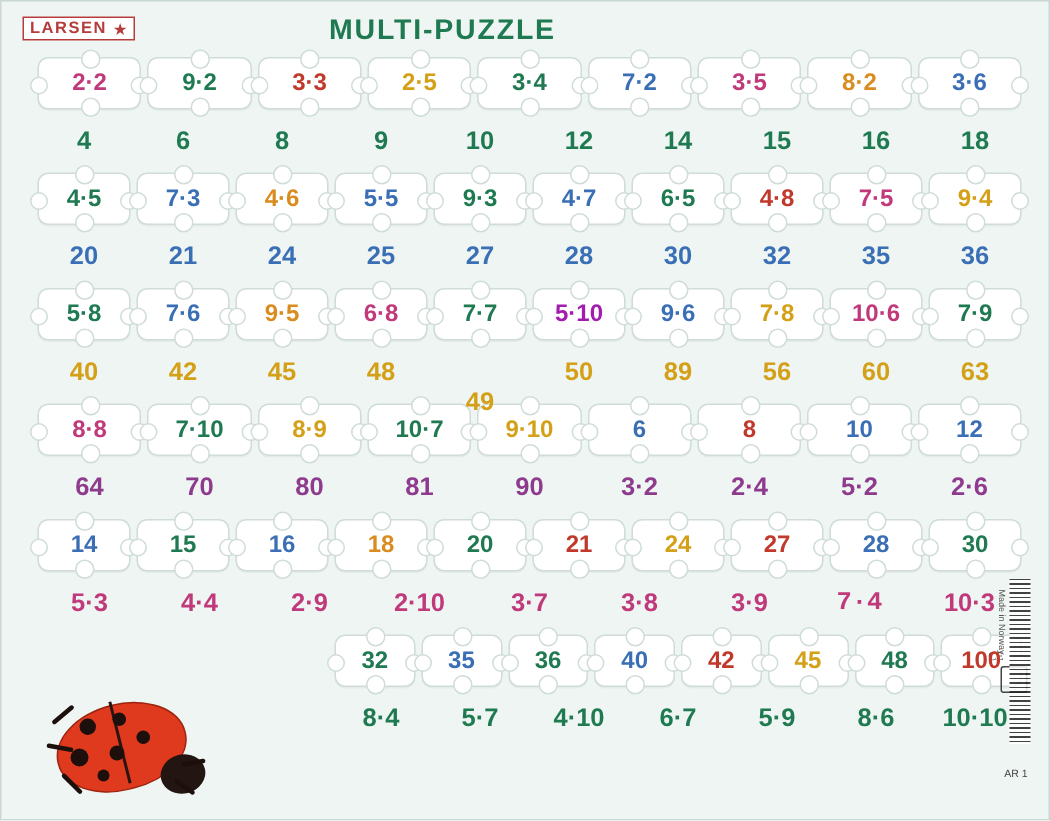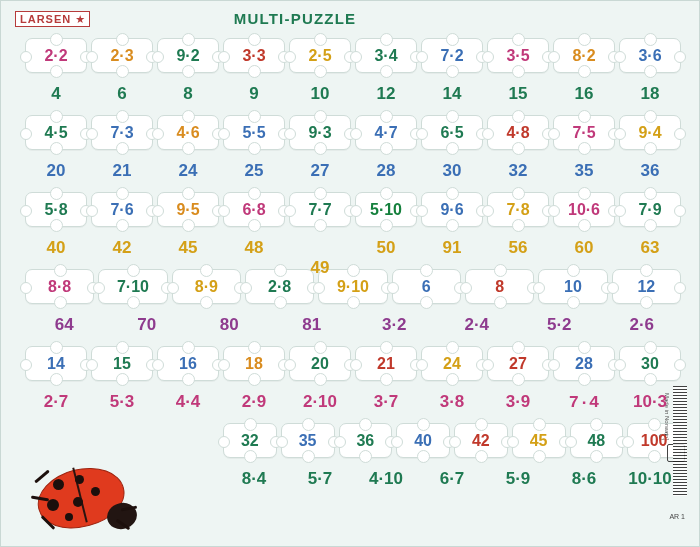--- a/index.html
+++ b/index.html
@@ -30,21 +30,21 @@
     background:#fff;
   }
   .logo .txt{
     font-family:"Liberation Sans", sans-serif;
     font-weight:bold;font-size:11px;letter-spacing:1px;color:#b63b3b;
   }
   .logo .star{color:#b63b3b;font-size:11px;line-height:11px;}
   .title{
     position:absolute;top:9px;left:0;width:588px;text-align:center;
     font-family:"Liberation Sans", sans-serif;
-    font-weight:bold;font-size:15px;letter-spacing:1.2px;color:#1f7a52;
+    font-weight:bold;font-size:19px;letter-spacing:1.2px;color:#1f7a52;
   }
   .grid-wrap{
     position:absolute;left:22px;top:34px;width:660px;
   }
   .row{
     display:flex;
     width:660px;
     height:41px;
     align-items:center;
   }
@@ -157,281 +157,273 @@
   <div class="grid-wrap" id="grid">
       <div class="row piece-row">
         <div class="cell" style="color: rgb(192, 57, 122);">
           <div class="piece"></div>
           <div class="knob-t"></div>
           <div class="knob-b"></div>
           <div class="knob-l"></div>
           <div class="knob-r"></div>
           <span class="label">2·2</span>
         </div>
+        <div class="cell" style="color: rgb(31, 122, 82);">
+          <div class="piece"></div>
+          <div class="knob-t"></div>
+          <div class="knob-b"></div>
+          <div class="knob-l"></div>
+          <div class="knob-r"></div>
+          <span class="label">9·2</span>
+        </div>
+        <div class="cell" style="color: rgb(192, 57, 43);">
+          <div class="piece"></div>
+          <div class="knob-t"></div>
+          <div class="knob-b"></div>
+          <div class="knob-l"></div>
+          <div class="knob-r"></div>
+          <span class="label">3·3</span>
+        </div>
+        <div class="cell" style="color: rgb(212, 160, 23);">
+          <div class="piece"></div>
+          <div class="knob-t"></div>
+          <div class="knob-b"></div>
+          <div class="knob-l"></div>
+          <div class="knob-r"></div>
+          <span class="label">2·5</span>
+        </div>
+        <div class="cell" style="color: rgb(31, 122, 82);">
+          <div class="piece"></div>
+          <div class="knob-t"></div>
+          <div class="knob-b"></div>
+          <div class="knob-l"></div>
+          <div class="knob-r"></div>
+          <span class="label">3·4</span>
+        </div>
+        <div class="cell" style="color: rgb(59, 111, 181);">
+          <div class="piece"></div>
+          <div class="knob-t"></div>
+          <div class="knob-b"></div>
+          <div class="knob-l"></div>
+          <div class="knob-r"></div>
+          <span class="label">7·2</span>
+        </div>
+        <div class="cell" style="color: rgb(192, 57, 122);">
+          <div class="piece"></div>
+          <div class="knob-t"></div>
+          <div class="knob-b"></div>
+          <div class="knob-l"></div>
+          <div class="knob-r"></div>
+          <span class="label">3·5</span>
+        </div>
         <div class="cell" style="color: rgb(217, 140, 31);">
           <div class="piece"></div>
           <div class="knob-t"></div>
           <div class="knob-b"></div>
           <div class="knob-l"></div>
           <div class="knob-r"></div>
-          <span class="label">2·3</span>
-        </div>
-        <div class="cell" style="color: rgb(31, 122, 82);">
-          <div class="piece"></div>
-          <div class="knob-t"></div>
-          <div class="knob-b"></div>
-          <div class="knob-l"></div>
-          <div class="knob-r"></div>
-          <span class="label">9·2</span>
+          <span class="label">8·2</span>
+        </div>
+        <div class="cell" style="color: rgb(59, 111, 181);">
+          <div class="piece"></div>
+          <div class="knob-t"></div>
+          <div class="knob-b"></div>
+          <div class="knob-l"></div>
+          <div class="knob-r"></div>
+          <span class="label">3·6</span>
+        </div>
+      </div>
+      <div class="row plain-row">
+        <div class="cell" style="color: rgb(31, 122, 82);">
+          <span class="label">4</span>
+        </div>
+        <div class="cell" style="color: rgb(31, 122, 82);">
+          <span class="label">6</span>
+        </div>
+        <div class="cell" style="color: rgb(31, 122, 82);">
+          <span class="label">8</span>
+        </div>
+        <div class="cell" style="color: rgb(31, 122, 82);">
+          <span class="label">9</span>
+        </div>
+        <div class="cell" style="color: rgb(31, 122, 82);">
+          <span class="label">10</span>
+        </div>
+        <div class="cell" style="color: rgb(31, 122, 82);">
+          <span class="label">12</span>
+        </div>
+        <div class="cell" style="color: rgb(31, 122, 82);">
+          <span class="label">14</span>
+        </div>
+        <div class="cell" style="color: rgb(31, 122, 82);">
+          <span class="label">15</span>
+        </div>
+        <div class="cell" style="color: rgb(31, 122, 82);">
+          <span class="label">16</span>
+        </div>
+        <div class="cell" style="color: rgb(31, 122, 82);">
+          <span class="label">18</span>
+        </div>
+      </div>
+      <div class="row piece-row">
+        <div class="cell" style="color: rgb(31, 122, 82);">
+          <div class="piece"></div>
+          <div class="knob-t"></div>
+          <div class="knob-b"></div>
+          <div class="knob-l"></div>
+          <div class="knob-r"></div>
+          <span class="label">4·5</span>
+        </div>
+        <div class="cell" style="color: rgb(59, 111, 181);">
+          <div class="piece"></div>
+          <div class="knob-t"></div>
+          <div class="knob-b"></div>
+          <div class="knob-l"></div>
+          <div class="knob-r"></div>
+          <span class="label">7·3</span>
+        </div>
+        <div class="cell" style="color: rgb(217, 140, 31);">
+          <div class="piece"></div>
+          <div class="knob-t"></div>
+          <div class="knob-b"></div>
+          <div class="knob-l"></div>
+          <div class="knob-r"></div>
+          <span class="label">4·6</span>
+        </div>
+        <div class="cell" style="color: rgb(59, 111, 181);">
+          <div class="piece"></div>
+          <div class="knob-t"></div>
+          <div class="knob-b"></div>
+          <div class="knob-l"></div>
+          <div class="knob-r"></div>
+          <span class="label">5·5</span>
+        </div>
+        <div class="cell" style="color: rgb(31, 122, 82);">
+          <div class="piece"></div>
+          <div class="knob-t"></div>
+          <div class="knob-b"></div>
+          <div class="knob-l"></div>
+          <div class="knob-r"></div>
+          <span class="label">9·3</span>
+        </div>
+        <div class="cell" style="color: rgb(59, 111, 181);">
+          <div class="piece"></div>
+          <div class="knob-t"></div>
+          <div class="knob-b"></div>
+          <div class="knob-l"></div>
+          <div class="knob-r"></div>
+          <span class="label">4·7</span>
+        </div>
+        <div class="cell" style="color: rgb(31, 122, 82);">
+          <div class="piece"></div>
+          <div class="knob-t"></div>
+          <div class="knob-b"></div>
+          <div class="knob-l"></div>
+          <div class="knob-r"></div>
+          <span class="label">6·5</span>
         </div>
         <div class="cell" style="color: rgb(192, 57, 43);">
           <div class="piece"></div>
           <div class="knob-t"></div>
           <div class="knob-b"></div>
           <div class="knob-l"></div>
           <div class="knob-r"></div>
-          <span class="label">3·3</span>
-        </div>
-        <div class="cell" style="color: rgb(212, 160, 23);">
-          <div class="piece"></div>
-          <div class="knob-t"></div>
-          <div class="knob-b"></div>
-          <div class="knob-l"></div>
-          <div class="knob-r"></div>
-          <span class="label">2·5</span>
-        </div>
-        <div class="cell" style="color: rgb(31, 122, 82);">
-          <div class="piece"></div>
-          <div class="knob-t"></div>
-          <div class="knob-b"></div>
-          <div class="knob-l"></div>
-          <div class="knob-r"></div>
-          <span class="label">3·4</span>
-        </div>
-        <div class="cell" style="color: rgb(59, 111, 181);">
-          <div class="piece"></div>
-          <div class="knob-t"></div>
-          <div class="knob-b"></div>
-          <div class="knob-l"></div>
-          <div class="knob-r"></div>
-          <span class="label">7·2</span>
-        </div>
-        <div class="cell" style="color: rgb(192, 57, 122);">
-          <div class="piece"></div>
-          <div class="knob-t"></div>
-          <div class="knob-b"></div>
-          <div class="knob-l"></div>
-          <div class="knob-r"></div>
-          <span class="label">3·5</span>
+          <span class="label">4·8</span>
+        </div>
+        <div class="cell" style="color: rgb(192, 57, 122);">
+          <div class="piece"></div>
+          <div class="knob-t"></div>
+          <div class="knob-b"></div>
+          <div class="knob-l"></div>
+          <div class="knob-r"></div>
+          <span class="label">7·5</span>
+        </div>
+        <div class="cell" style="color: rgb(212, 160, 23);">
+          <div class="piece"></div>
+          <div class="knob-t"></div>
+          <div class="knob-b"></div>
+          <div class="knob-l"></div>
+          <div class="knob-r"></div>
+          <span class="label">9·4</span>
+        </div>
+      </div>
+      <div class="row plain-row">
+        <div class="cell" style="color: rgb(59, 111, 181);">
+          <span class="label">20</span>
+        </div>
+        <div class="cell" style="color: rgb(59, 111, 181);">
+          <span class="label">21</span>
+        </div>
+        <div class="cell" style="color: rgb(59, 111, 181);">
+          <span class="label">24</span>
+        </div>
+        <div class="cell" style="color: rgb(59, 111, 181);">
+          <span class="label">25</span>
+        </div>
+        <div class="cell" style="color: rgb(59, 111, 181);">
+          <span class="label">27</span>
+        </div>
+        <div class="cell" style="color: rgb(59, 111, 181);">
+          <span class="label">28</span>
+        </div>
+        <div class="cell" style="color: rgb(59, 111, 181);">
+          <span class="label">30</span>
+        </div>
+        <div class="cell" style="color: rgb(59, 111, 181);">
+          <span class="label">32</span>
+        </div>
+        <div class="cell" style="color: rgb(59, 111, 181);">
+          <span class="label">35</span>
+        </div>
+        <div class="cell" style="color: rgb(59, 111, 181);">
+          <span class="label">36</span>
+        </div>
+      </div>
+      <div class="row piece-row">
+        <div class="cell" style="color: rgb(31, 122, 82);">
+          <div class="piece"></div>
+          <div class="knob-t"></div>
+          <div class="knob-b"></div>
+          <div class="knob-l"></div>
+          <div class="knob-r"></div>
+          <span class="label">5·8</span>
+        </div>
+        <div class="cell" style="color: rgb(59, 111, 181);">
+          <div class="piece"></div>
+          <div class="knob-t"></div>
+          <div class="knob-b"></div>
+          <div class="knob-l"></div>
+          <div class="knob-r"></div>
+          <span class="label">7·6</span>
         </div>
         <div class="cell" style="color: rgb(217, 140, 31);">
           <div class="piece"></div>
           <div class="knob-t"></div>
           <div class="knob-b"></div>
           <div class="knob-l"></div>
           <div class="knob-r"></div>
-          <span class="label">8·2</span>
-        </div>
-        <div class="cell" style="color: rgb(59, 111, 181);">
-          <div class="piece"></div>
-          <div class="knob-t"></div>
-          <div class="knob-b"></div>
-          <div class="knob-l"></div>
-          <div class="knob-r"></div>
-          <span class="label">3·6</span>
-        </div>
-      </div>
-      <div class="row plain-row">
-        <div class="cell" style="color: rgb(31, 122, 82);">
-          <span class="label">4</span>
-        </div>
-        <div class="cell" style="color: rgb(31, 122, 82);">
-          <span class="label">6</span>
-        </div>
-        <div class="cell" style="color: rgb(31, 122, 82);">
-          <span class="label">8</span>
-        </div>
-        <div class="cell" style="color: rgb(31, 122, 82);">
-          <span class="label">9</span>
-        </div>
-        <div class="cell" style="color: rgb(31, 122, 82);">
-          <span class="label">10</span>
-        </div>
-        <div class="cell" style="color: rgb(31, 122, 82);">
-          <span class="label">12</span>
-        </div>
-        <div class="cell" style="color: rgb(31, 122, 82);">
-          <span class="label">14</span>
-        </div>
-        <div class="cell" style="color: rgb(31, 122, 82);">
-          <span class="label">15</span>
-        </div>
-        <div class="cell" style="color: rgb(31, 122, 82);">
-          <span class="label">16</span>
-        </div>
-        <div class="cell" style="color: rgb(31, 122, 82);">
-          <span class="label">18</span>
-        </div>
-      </div>
-      <div class="row piece-row">
-        <div class="cell" style="color: rgb(31, 122, 82);">
-          <div class="piece"></div>
-          <div class="knob-t"></div>
-          <div class="knob-b"></div>
-          <div class="knob-l"></div>
-          <div class="knob-r"></div>
-          <span class="label">4·5</span>
-        </div>
-        <div class="cell" style="color: rgb(59, 111, 181);">
-          <div class="piece"></div>
-          <div class="knob-t"></div>
-          <div class="knob-b"></div>
-          <div class="knob-l"></div>
-          <div class="knob-r"></div>
-          <span class="label">7·3</span>
-        </div>
-        <div class="cell" style="color: rgb(217, 140, 31);">
-          <div class="piece"></div>
-          <div class="knob-t"></div>
-          <div class="knob-b"></div>
-          <div class="knob-l"></div>
-          <div class="knob-r"></div>
-          <span class="label">4·6</span>
-        </div>
-        <div class="cell" style="color: rgb(59, 111, 181);">
-          <div class="piece"></div>
-          <div class="knob-t"></div>
-          <div class="knob-b"></div>
-          <div class="knob-l"></div>
-          <div class="knob-r"></div>
-          <span class="label">5·5</span>
-        </div>
-        <div class="cell" style="color: rgb(31, 122, 82);">
-          <div class="piece"></div>
-          <div class="knob-t"></div>
-          <div class="knob-b"></div>
-          <div class="knob-l"></div>
-          <div class="knob-r"></div>
-          <span class="label">9·3</span>
-        </div>
-        <div class="cell" style="color: rgb(59, 111, 181);">
-          <div class="piece"></div>
-          <div class="knob-t"></div>
-          <div class="knob-b"></div>
-          <div class="knob-l"></div>
-          <div class="knob-r"></div>
-          <span class="label">4·7</span>
-        </div>
-        <div class="cell" style="color: rgb(31, 122, 82);">
-          <div class="piece"></div>
-          <div class="knob-t"></div>
-          <div class="knob-b"></div>
-          <div class="knob-l"></div>
-          <div class="knob-r"></div>
-          <span class="label">6·5</span>
-        </div>
-        <div class="cell" style="color: rgb(192, 57, 43);">
-          <div class="piece"></div>
-          <div class="knob-t"></div>
-          <div class="knob-b"></div>
-          <div class="knob-l"></div>
-          <div class="knob-r"></div>
-          <span class="label">4·8</span>
-        </div>
-        <div class="cell" style="color: rgb(192, 57, 122);">
-          <div class="piece"></div>
-          <div class="knob-t"></div>
-          <div class="knob-b"></div>
-          <div class="knob-l"></div>
-          <div class="knob-r"></div>
-          <span class="label">7·5</span>
-        </div>
-        <div class="cell" style="color: rgb(212, 160, 23);">
-          <div class="piece"></div>
-          <div class="knob-t"></div>
-          <div class="knob-b"></div>
-          <div class="knob-l"></div>
-          <div class="knob-r"></div>
-          <span class="label">9·4</span>
-        </div>
-      </div>
-      <div class="row plain-row">
-        <div class="cell" style="color: rgb(59, 111, 181);">
-          <span class="label">20</span>
-        </div>
-        <div class="cell" style="color: rgb(59, 111, 181);">
-          <span class="label">21</span>
-        </div>
-        <div class="cell" style="color: rgb(59, 111, 181);">
-          <span class="label">24</span>
-        </div>
-        <div class="cell" style="color: rgb(59, 111, 181);">
-          <span class="label">25</span>
-        </div>
-        <div class="cell" style="color: rgb(59, 111, 181);">
-          <span class="label">27</span>
-        </div>
-        <div class="cell" style="color: rgb(59, 111, 181);">
-          <span class="label">28</span>
-        </div>
-        <div class="cell" style="color: rgb(59, 111, 181);">
-          <span class="label">30</span>
-        </div>
-        <div class="cell" style="color: rgb(59, 111, 181);">
-          <span class="label">32</span>
-        </div>
-        <div class="cell" style="color: rgb(59, 111, 181);">
-          <span class="label">35</span>
-        </div>
-        <div class="cell" style="color: rgb(59, 111, 181);">
-          <span class="label">36</span>
-        </div>
-      </div>
-      <div class="row piece-row">
-        <div class="cell" style="color: rgb(31, 122, 82);">
-          <div class="piece"></div>
-          <div class="knob-t"></div>
-          <div class="knob-b"></div>
-          <div class="knob-l"></div>
-          <div class="knob-r"></div>
-          <span class="label">5·8</span>
-        </div>
-        <div class="cell" style="color: rgb(59, 111, 181);">
-          <div class="piece"></div>
-          <div class="knob-t"></div>
-          <div class="knob-b"></div>
-          <div class="knob-l"></div>
-          <div class="knob-r"></div>
-          <span class="label">7·6</span>
-        </div>
-        <div class="cell" style="color: rgb(217, 140, 31);">
-          <div class="piece"></div>
-          <div class="knob-t"></div>
-          <div class="knob-b"></div>
-          <div class="knob-l"></div>
-          <div class="knob-r"></div>
           <span class="label">9·5</span>
         </div>
         <div class="cell" style="color: rgb(192, 57, 122);">
           <div class="piece"></div>
           <div class="knob-t"></div>
           <div class="knob-b"></div>
           <div class="knob-l"></div>
           <div class="knob-r"></div>
           <span class="label">6·8</span>
         </div>
         <div class="cell" style="color: rgb(31, 122, 82);">
           <div class="piece"></div>
           <div class="knob-t"></div>
           <div class="knob-b"></div>
           <div class="knob-l"></div>
           <div class="knob-r"></div>
           <span class="label">7·7</span>
         </div>
-        <div class="cell" style="color: #15803d; justify-content: center;">
+        <div class="cell" style="color: #a21caf; justify-content: center;">
           <div class="piece"></div>
           <div class="knob-t"></div>
           <div class="knob-b"></div>
           <div class="knob-l"></div>
           <div class="knob-r"></div>
           <span class="label">5·10</span>
         </div>
         <div class="cell" style="color: rgb(59, 111, 181);">
           <div class="piece"></div>
           <div class="knob-t"></div>
@@ -478,21 +470,21 @@
         <div class="cell" style="color: rgb(212, 160, 23);">
           <span class="label">48</span>
         </div>
         <div class="cell" style="color: rgb(212, 160, 23); margin-top: 40px;">
           <span class="label">49</span>
         </div>
         <div class="cell" style="color: rgb(212, 160, 23);">
           <span class="label">50</span>
         </div>
         <div class="cell" style="color: rgb(212, 160, 23);">
-          <span class="label">91</span>
+          <span class="label">89</span>
         </div>
         <div class="cell" style="color: rgb(212, 160, 23);">
           <span class="label">56</span>
         </div>
         <div class="cell" style="color: rgb(212, 160, 23);">
           <span class="label">60</span>
         </div>
         <div class="cell" style="color: rgb(212, 160, 23);">
           <span class="label">63</span>
         </div>
@@ -521,21 +513,21 @@
           <div class="knob-l"></div>
           <div class="knob-r"></div>
           <span class="label">8·9</span>
         </div>
         <div class="cell" style="color: rgb(31, 122, 82);">
           <div class="piece"></div>
           <div class="knob-t"></div>
           <div class="knob-b"></div>
           <div class="knob-l"></div>
           <div class="knob-r"></div>
-          <span class="label">2·8</span>
+          <span class="label">10·7</span>
         </div>
         <div class="cell" style="color: rgb(212, 160, 23);">
           <div class="piece"></div>
           <div class="knob-t"></div>
           <div class="knob-b"></div>
           <div class="knob-l"></div>
           <div class="knob-r"></div>
           <span class="label">9·10</span>
         </div>
         <div class="cell" style="color: rgb(59, 111, 181);">
@@ -578,20 +570,23 @@
         <div class="cell" style="color: rgb(142, 59, 142);">
           <span class="label">70</span>
         </div>
         <div class="cell" style="color: rgb(142, 59, 142);">
           <span class="label">80</span>
         </div>
         <div class="cell" style="color: rgb(142, 59, 142);">
           <span class="label">81</span>
         </div>
         <div class="cell" style="color: rgb(142, 59, 142);">
+          <span class="label">90</span>
+        </div>
+        <div class="cell" style="color: rgb(142, 59, 142);">
           <span class="label">3·2</span>
         </div>
         <div class="cell" style="color: rgb(142, 59, 142);">
           <span class="label">2·4</span>
         </div>
         <div class="cell" style="color: rgb(142, 59, 142);">
           <span class="label">5·2</span>
         </div>
         <div class="cell" style="color: rgb(142, 59, 142);">
           <span class="label">2·6</span>
@@ -673,23 +668,20 @@
         <div class="cell" style="color: rgb(31, 122, 82);">
           <div class="piece"></div>
           <div class="knob-t"></div>
           <div class="knob-b"></div>
           <div class="knob-l"></div>
           <div class="knob-r"></div>
           <span class="label">30</span>
         </div>
       </div>
       <div class="row plain-row">
-        <div class="cell" style="color: rgb(192, 57, 122);">
-          <span class="label">2·7</span>
-        </div>
         <div class="cell" style="color: rgb(192, 57, 122);">
           <span class="label">5·3</span>
         </div>
         <div class="cell" style="color: rgb(192, 57, 122);">
           <span class="label">4·4</span>
         </div>
         <div class="cell" style="color: rgb(192, 57, 122);">
           <span class="label">2·9</span>
         </div>
         <div class="cell" style="color: rgb(192, 57, 122);">

